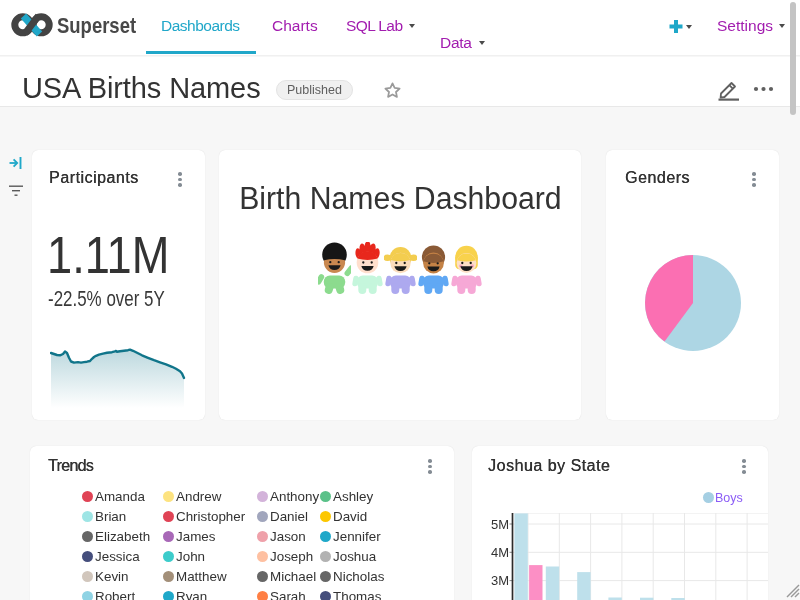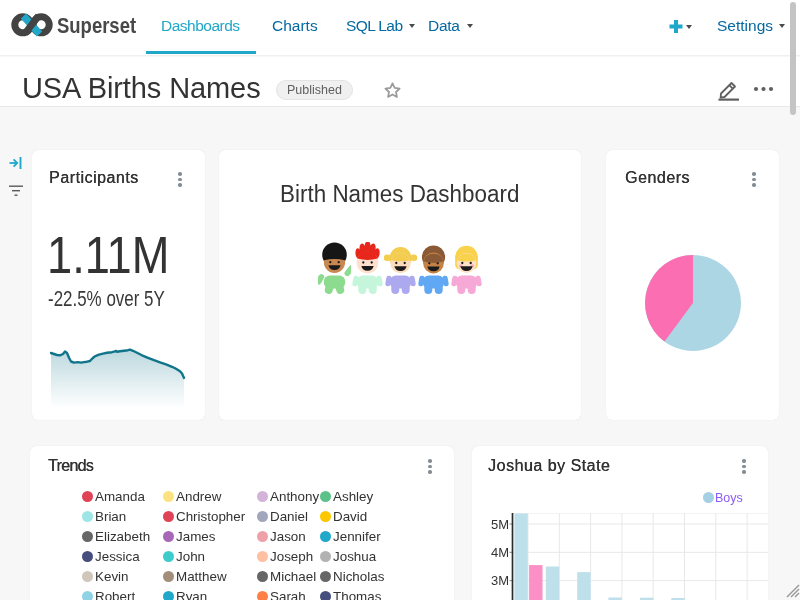--- a/index.html
+++ b/index.html
@@ -1,21 +1,21 @@
 <!DOCTYPE html>
 <html><head>
 <meta charset="utf-8">
 <style>
 * { margin:0; padding:0; box-sizing:border-box; }
 html,body { width:800px; height:600px; overflow:hidden; font-family:"Liberation Sans", sans-serif; background:#F7F7F7; }
 .abs { position:absolute; }
 #page { position:relative; width:800px; height:600px; }
 
 #nav { position:absolute; left:0; top:0; width:800px; height:56px; background:#fff; border-bottom:1px solid #F0F0F0; }
-.navitem { position:absolute; top:17px; font-size:15.5px; color:#0369a1; }
+.navitem { position:absolute; top:17px; font-size:15.5px; color:#a21caf; }
 #tabline { position:absolute; left:146px; top:51px; width:110px; height:3px; background:#20A7C9; }
 .caret { display:inline-block; width:0; height:0; border-left:3.4px solid transparent; border-right:3.4px solid transparent; border-top:4.4px solid #4a4a4a; vertical-align:middle; margin-left:6px; margin-bottom:2px; }
 
 #hdr { position:absolute; left:0; top:57px; width:800px; height:50px; background:#fff; border-bottom:1px solid #E8E8E8; }
 #h1 { position:absolute; left:22px; top:15px; font-size:29px; font-weight:400; color:#333; letter-spacing:-0.1px; }
 #pill { position:absolute; left:276px; top:23px; height:20px; line-height:18px; padding:0 10px; background:#F0F0F0; border:1px solid #E3E3E3; border-radius:10px; font-size:12.5px; color:#5f5f5f; }
 
 .card { position:absolute; background:#fff; border-radius:6px; box-shadow:0 0 1px rgba(0,0,0,0.15); }
 .ctitle { position:absolute; left:19px; top:19px; font-size:16px; font-weight:400; color:#333; letter-spacing:0.5px; text-shadow:0.35px 0 0 currentColor; }
 .vdots { position:absolute; width:4px; }
@@ -36,21 +36,21 @@
         <circle cx="11.8" cy="11.8" r="8" stroke="#434343" stroke-width="7"></circle>
         <circle cx="30.2" cy="11.8" r="8" stroke="#434343" stroke-width="7"></circle>
         <line x1="12.5" y1="3" x2="28.5" y2="21" stroke="#20A7C9" stroke-width="7.2"></line>
         <line x1="14" y1="20.5" x2="27.5" y2="2.8" stroke="#434343" stroke-width="7"></line>
       </g>
     </svg>
     <div class="abs" style="left:57px; top:13px; font-size:22px; font-weight:700; color:#484848; transform:scaleX(0.84); transform-origin:0 0;">Superset</div>
     <div class="navitem" style="left:161px; color:#20A7C9; letter-spacing:-0.5px;">Dashboards</div>
     <div class="navitem" style="left:272px;">Charts</div>
     <div class="navitem" style="left:346px; letter-spacing:-0.6px;">SQL Lab<span class="caret" style="margin-left:7px;"></span></div>
-    <div class="navitem" style="left:428px; letter-spacing:-0.3px;">Data<span class="caret" style="margin-left:7px;"></span></div>
+    <div class="navitem" style="left:440px; letter-spacing:-0.3px;margin-top:17px;">Data<span class="caret" style="margin-left:7px;"></span></div>
     <svg class="abs" style="left:669px; top:20px;" width="14" height="13" viewBox="0 0 14 13">
       <rect x="0.5" y="4.5" width="13" height="4" fill="#1FA8C9"></rect>
       <rect x="5" y="0" width="4" height="13" fill="#1FA8C9"></rect>
     </svg>
     <span class="caret abs" style="left:686px; top:25px; margin-left:0;"></span>
     <div class="navitem" style="left:717px;">Settings<span class="caret"></span></div>
     <div id="tabline"></div>
   </div>
 
   <div id="hdr">
@@ -101,21 +101,21 @@
           <stop offset="0" stop-color="#10758A" stop-opacity="0.28"></stop>
           <stop offset="1" stop-color="#10758A" stop-opacity="0"></stop>
         </linearGradient>
       </defs>
       <path d="M1,7 L4,8 L7,9 L10,9.3 L13,8 L15,5.5 L17,7 L19,11.7 L21,15.5 L24,16.6 L28,16.1 L31,16.6 L34,16.1 L37,15.7 L40,15 L42,12.8 L44,11 L46,9.8 L49,8.6 L53,7.6 L57,6.8 L62,6.2 L65,5.4 L66,4.9 L67,5.7 L70,5.2 L74,4.7 L78,4.2 L80,3.6 L83,4.8 L86,6.3 L92,9.3 L98,11.8 L104,14.2 L110,16.3 L116,18.4 L122,20.8 L126,22.8 L130,25.3 L132,27.5 L134,31.9 L134,62 L1,62 Z" fill="url(#ag)"></path>
       <path d="M1,7 L4,8 L7,9 L10,9.3 L13,8 L15,5.5 L17,7 L19,11.7 L21,15.5 L24,16.6 L28,16.1 L31,16.6 L34,16.1 L37,15.7 L40,15 L42,12.8 L44,11 L46,9.8 L49,8.6 L53,7.6 L57,6.8 L62,6.2 L65,5.4 L66,4.9 L67,5.7 L70,5.2 L74,4.7 L78,4.2 L80,3.6 L83,4.8 L86,6.3 L92,9.3 L98,11.8 L104,14.2 L110,16.3 L116,18.4 L122,20.8 L126,22.8 L130,25.3 L132,27.5 L134,31.9" fill="none" stroke="#10758A" stroke-width="2.4" stroke-linejoin="round" stroke-linecap="round"></path>
     </svg>
   </div>
 
   <div class="card" style="left:219px; top:150px; width:362px; height:270px;">
-    <div class="abs" style="left:0; top:31px; width:362px; text-align:center; font-size:23px; font-weight:400; color:#333;"><span style="display:inline-block; transform:scaleX(0.975); transform-origin:50% 0;">Birth Names Dashboard</span></div>
+    <div class="abs" style="left:0; top:31px; width:362px; text-align:center; font-size:31px; font-weight:400; color:#333;"><span style="display:inline-block; transform:scaleX(0.975); transform-origin:50% 0;">Birth Names Dashboard</span></div>
     <div class="abs" style="left:99px; top:92px;" id="kids"><svg width="33" height="53" viewBox="0 0 33 53" style="display:inline-block; vertical-align:top; margin:0;">
   <circle cx="16.5" cy="12.8" r="12.3" fill="#161616"></circle>
   <path d="M6.1 18.3 A10.6 10.6 0 1 0 26.9 18.3 Q16.5 15.6 6.1 18.3 Z" fill="#C98850"></path>
   <circle cx="12.3" cy="20.2" r="1.15" fill="#1a1a1a"></circle>
           <circle cx="20.7" cy="20.2" r="1.15" fill="#1a1a1a"></circle> 
           <path d="M10.4 23.2 A6.2 5.7 0 0 0 22.6 23.2 Z" fill="#1a1a1a"></path>
   <rect x="24.8" y="21.5" width="5.6" height="12" rx="2.8" fill="#8CDB8E" transform="rotate(38 27.6 33.5)"></rect>
   <rect x="1.6" y="32.5" width="5.6" height="11" rx="2.8" fill="#8CDB8E" transform="rotate(30 4.4 33.2)"></rect>
   <rect x="5.8" y="33.5" width="21.4" height="13" rx="6" fill="#8CDB8E"></rect>
   <rect x="7.3" y="41" width="8" height="11" rx="4" fill="#8CDB8E" transform="rotate(16 11.3 46)"></rect>

